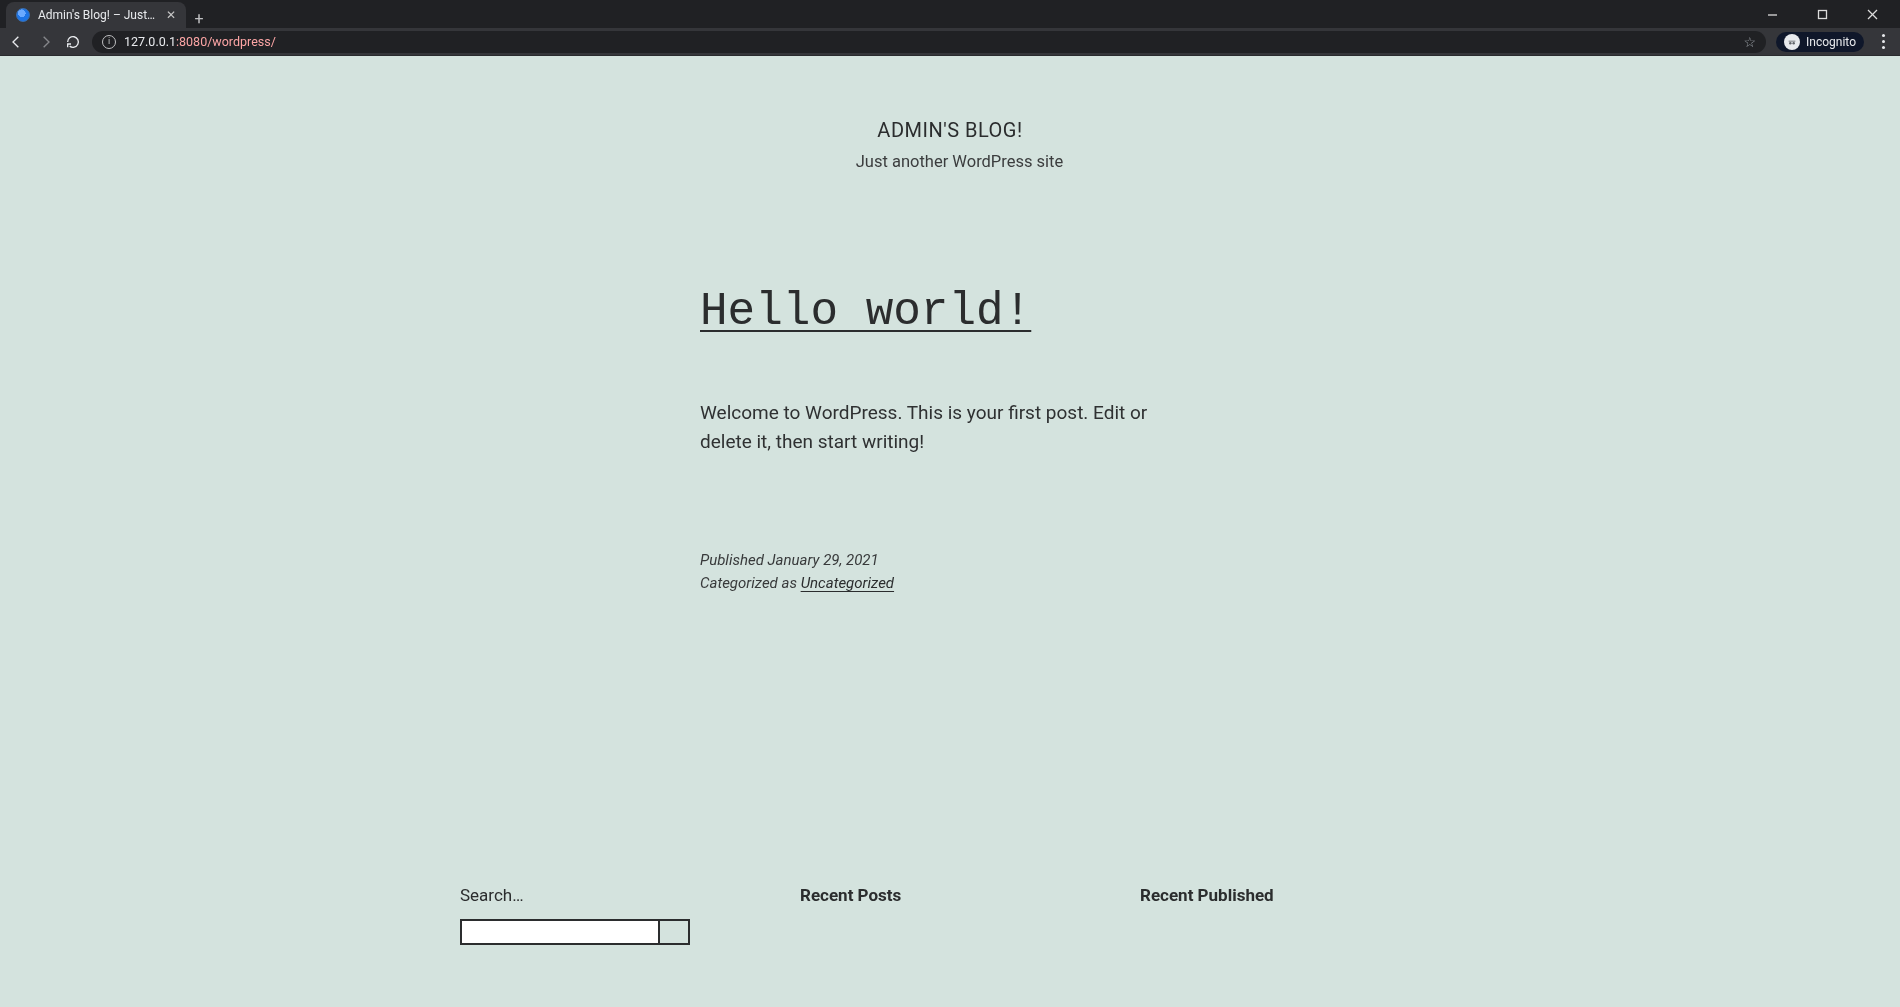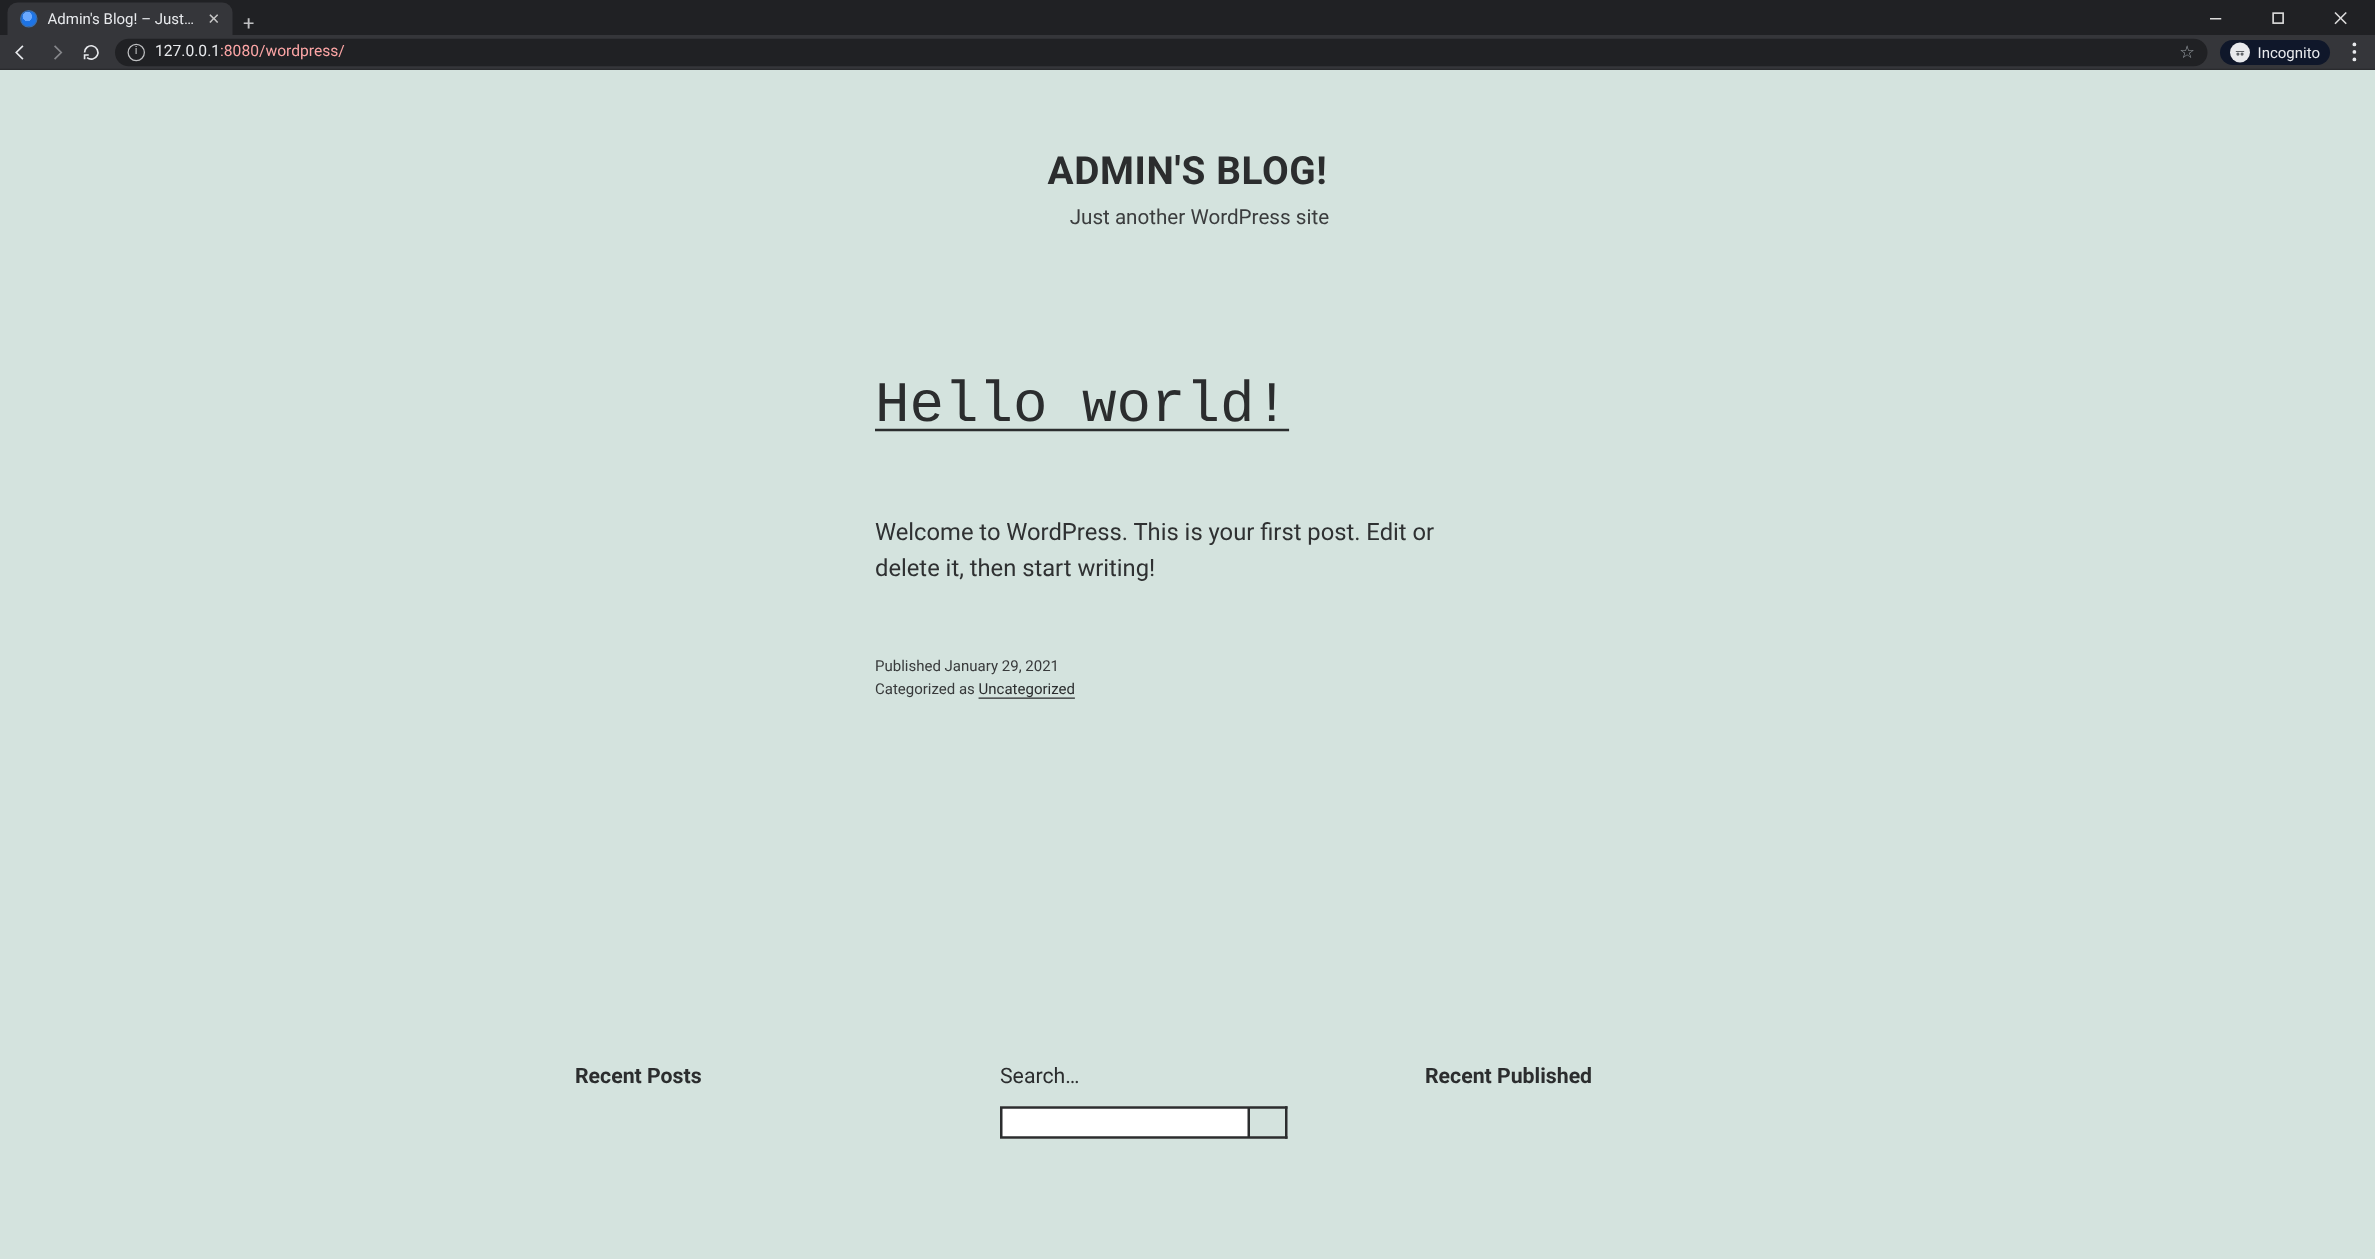--- a/index.html
+++ b/index.html
@@ -165,22 +165,22 @@
   .page {
     min-height: 1400px;
     font-family: -apple-system, BlinkMacSystemFont, "Segoe UI", Roboto, Helvetica, Arial, sans-serif;
   }
 
   .site-header {
     text-align: center;
     padding-top: 62px;
   }
   .site-title {
-    font-size: 31px;
-    font-weight: 700;
+    font-size: 20px;
+    font-weight: 400;
     letter-spacing: .5px;
     color: #2b2d2e;
   }
   .site-tagline {
     margin-top: 10px;
     font-size: 16.5px;
     color: #3b3d3e;
     margin-left: 19px;
   }
 
@@ -197,24 +197,25 @@
     font-weight: 400;
     font-family: Liberation Mono, monospace;
   }
   .post-excerpt {
     margin-top: 60px;
     font-size: 19px;
     line-height: 1.55;
     color: #2f3132;
   }
   .post-meta {
-    margin-top: 54px;
-    font-size: 12px;
+    margin-top: 92px;
+    font-size: 15px;
     color: #383a3b;
     line-height: 1.55;
+    font-style: italic;
   }
   .post-meta a {
     color:#2b2d2e;
     text-decoration: underline;
     text-underline-offset: 3px;
   }
 
   .footer-widgets {
     display: grid;
     grid-template-columns: 1fr 1fr 1fr;
@@ -344,29 +345,29 @@
         <div>
           <span>Published </span><span>January 29, 2021</span>
         </div>
         <div>
           <span>Categorized as </span><a href="#">Uncategorized</a>
         </div>
       </div>
     </article>
 
     <section class="footer-widgets">
-      <div class="widget">
-        <div class="widget-title">Recent Posts</div>
-      </div>
       <div class="widget search-widget">
         <div class="widget-title">Search…</div>
         <form class="search-form">
           <input class="search-input" type="text" placeholder="" style="">
           <button class="search-button" type="button"></button>
         </form>
       </div>
       <div class="widget">
+        <div class="widget-title">Recent Posts</div>
+      </div>
+      <div class="widget">
         <div class="widget-title">Recent Published</div>
       </div>
     </section>
 
   </div>
 </div>
 
 </body></html>

